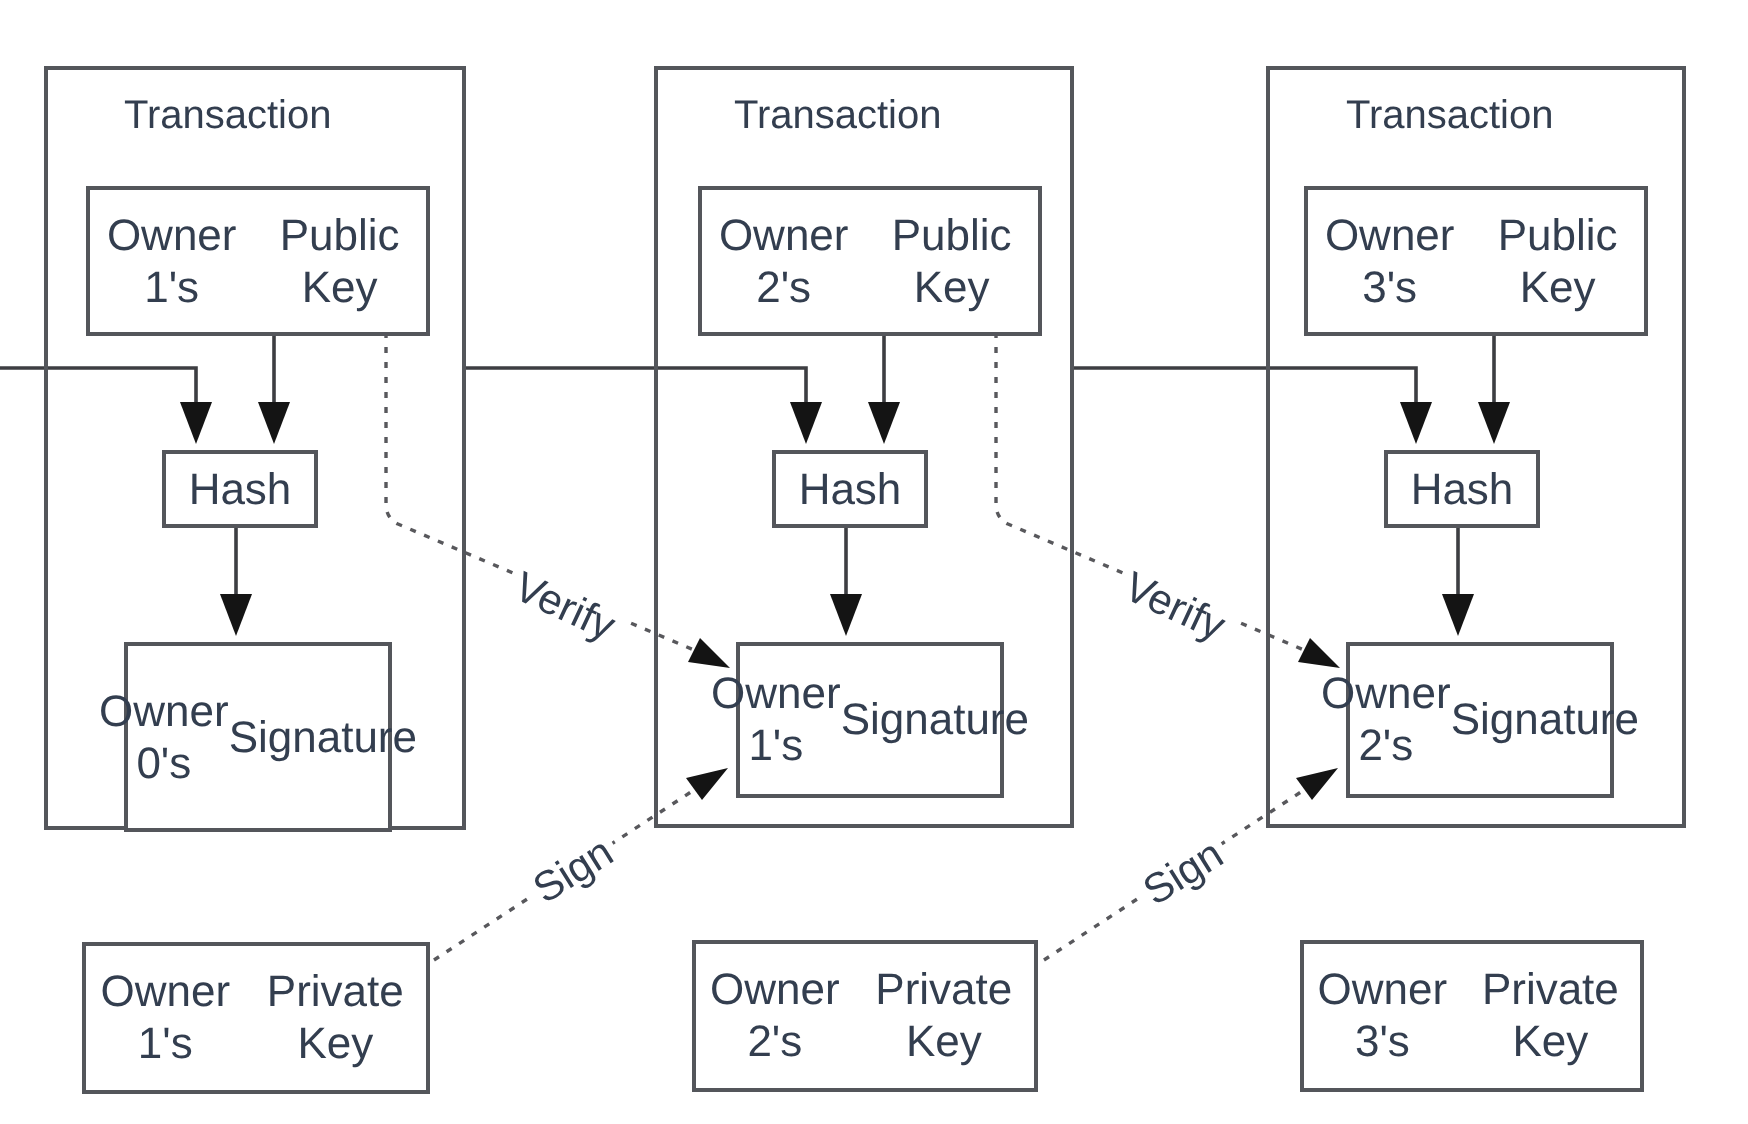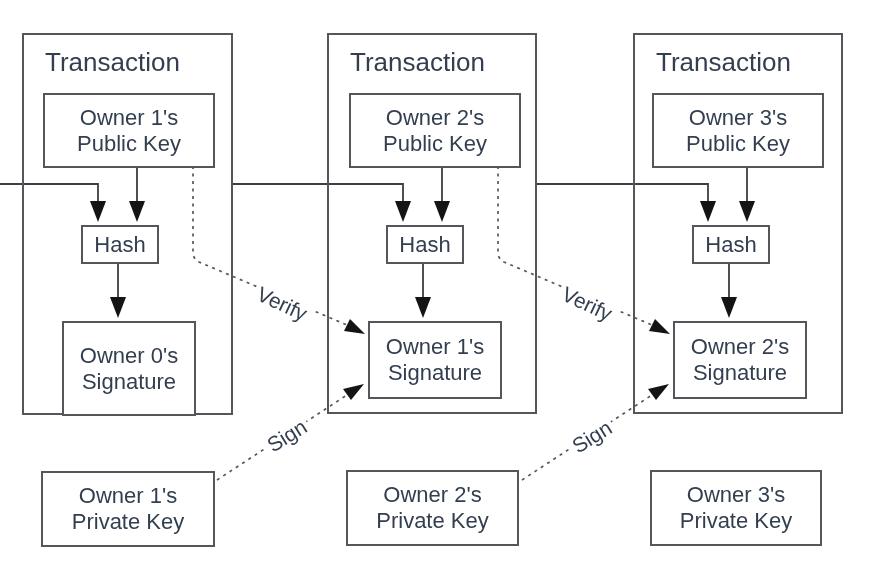--- a/index.html
+++ b/index.html
@@ -15,25 +15,25 @@
     position:relative;width:874px;height:562px;overflow:hidden;
     background:var(--background);
     font-family:"Liberation Sans","DejaVu Sans",sans-serif;
     color:var(--text);
   }
   #connectors{position:absolute;left:0;top:0;z-index:1;}
   .tx{
     position:absolute;box-sizing:border-box;z-index:3;
     border:2px solid var(--box-border);background:transparent;
   }
-  .tx-title{position:absolute;left:21px;top:12px;font-size:26px;white-space:nowrap;}
+  .tx-title{position:absolute;left:38px;top:12px;font-size:20px;white-space:nowrap;}
   .node{
     position:absolute;box-sizing:border-box;z-index:4;
     border:2px solid var(--box-border);background:var(--background);
-    display:flex;flex-direction:column;align-items:center;justify-content:center;
+    display:flex;flex-direction:row;align-items:center;justify-content:center;
     text-align:center;font-size:22px;line-height:26px;
   }
   .edge-label{
     position:absolute;z-index:2;font-size:21px;white-space:nowrap;
     background:var(--background);padding:0 3px;
     transform:translate(-50%,-50%) rotate(var(--rot));
   }
   svg .solid{stroke:var(--line);stroke-width:1.8;fill:none;}
   svg .dashed{stroke:var(--dash);stroke-width:1.7;fill:none;stroke-dasharray:3 4.5;}
   svg .head{fill:var(--arrow);stroke:none;}

